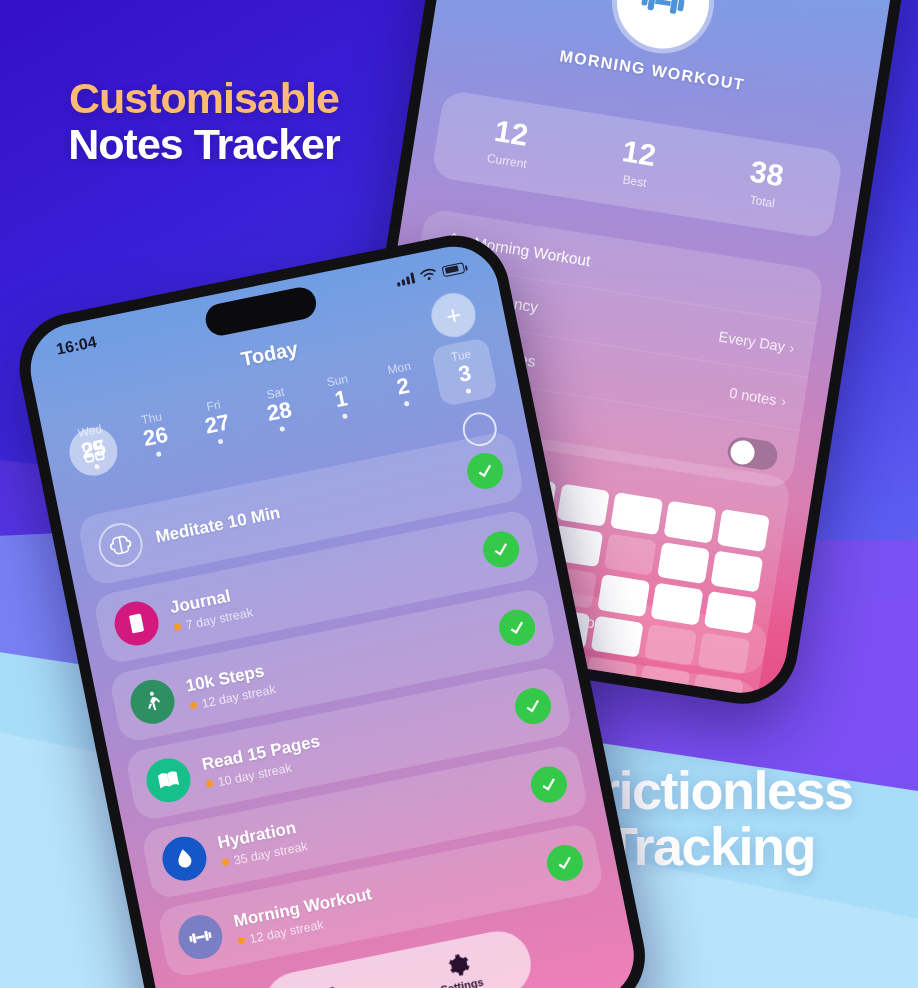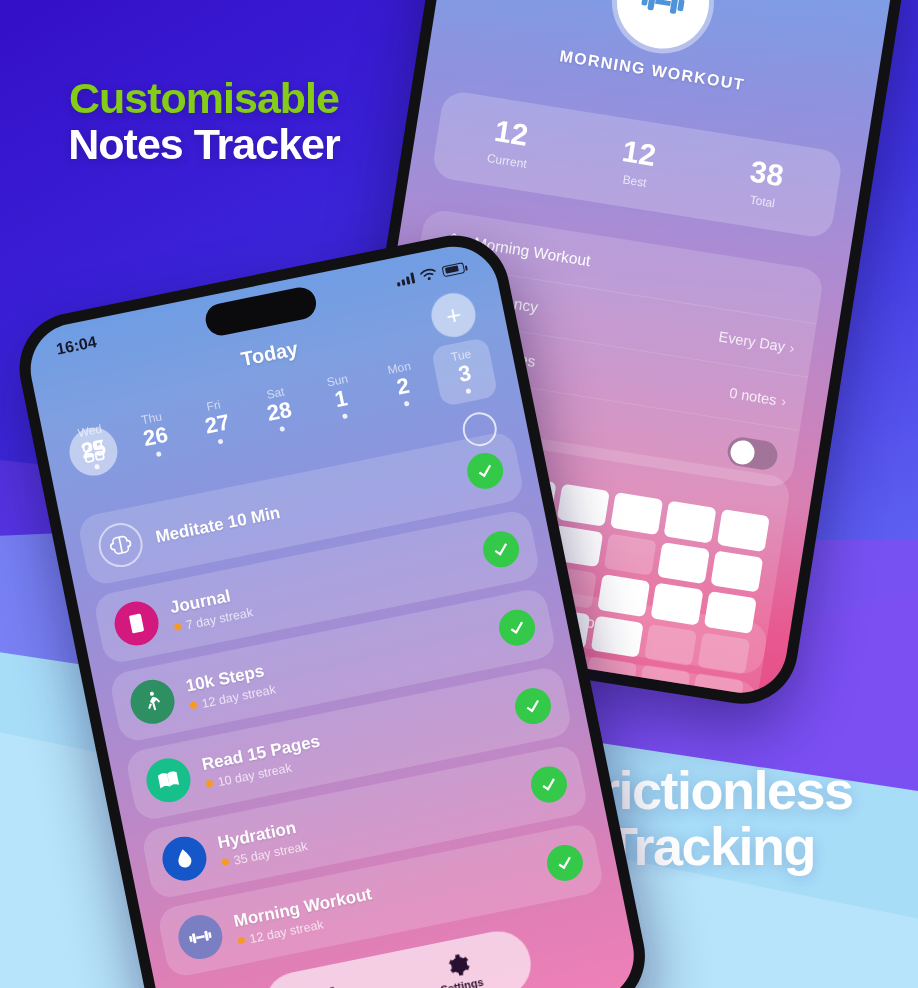--- a/index.html
+++ b/index.html
@@ -50,21 +50,21 @@
   }
 
   
   #headline {
     position:absolute; left:44px; top:76px; width:320px;
     text-align:center; line-height:1.06;
     font-size:43px; font-weight:bold; color:#ffffff;
     letter-spacing:-1px;
     text-shadow:0 2px 10px rgba(0,0,0,.18);
   }
-  #headline .accent { color:#84cc16; }
+  #headline .accent { color:#fdba74; }
   #headline .l1 { display:block; }
   #headline .l2 { display:block; }
   #headline .l3 { display:block; }
 
   #subline {
     position:absolute; left:505px; top:762px; width:410px;
     text-align:center; line-height:1.04;
     font-size:54px; font-weight:bold; color:#ffffff;
     letter-spacing:-1.5px;
     text-shadow:0 3px 14px rgba(40,60,130,.22);

